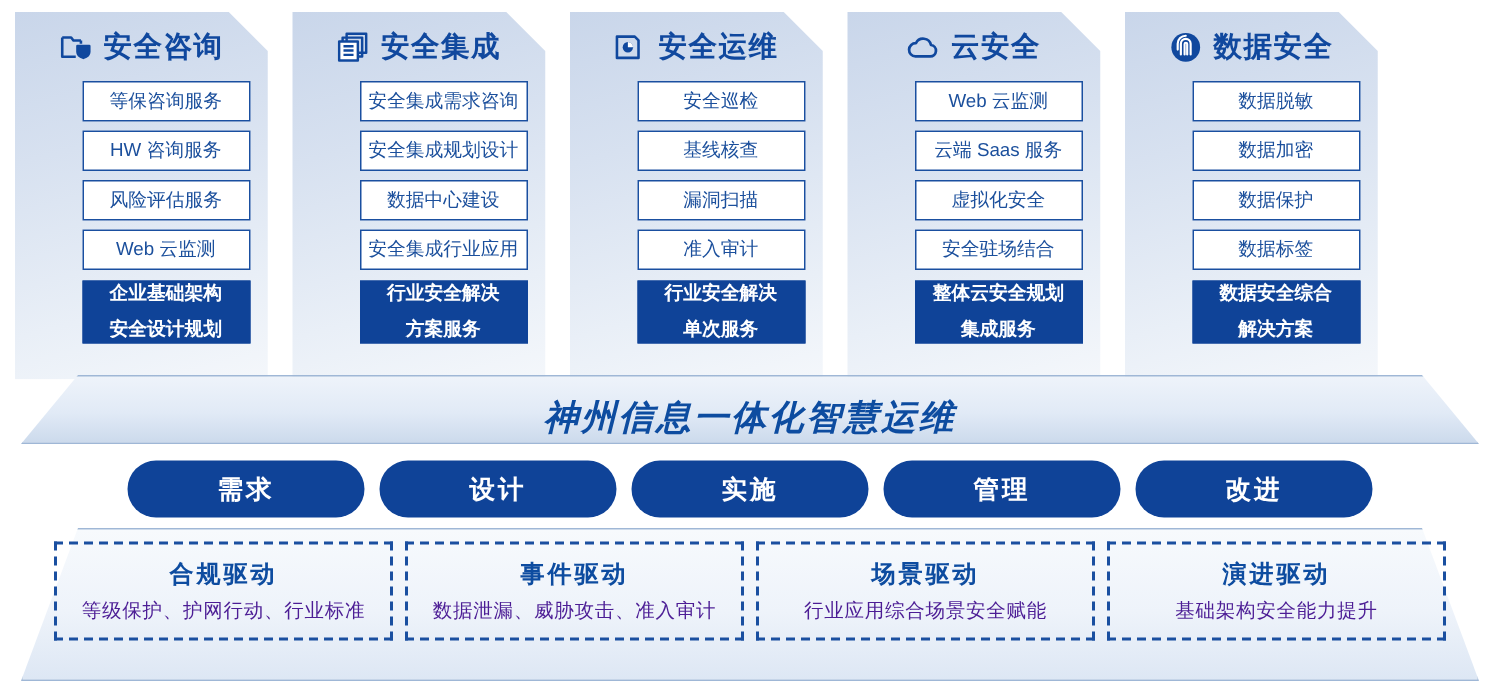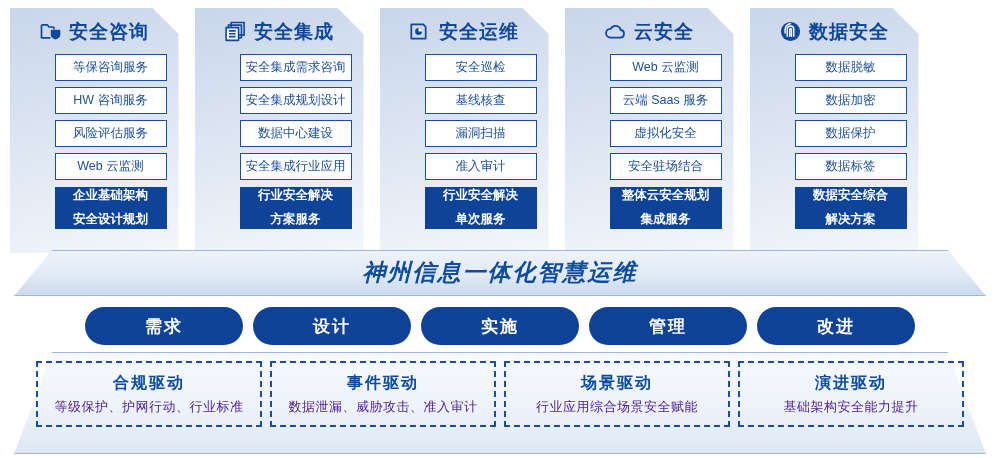--- a/index.html
+++ b/index.html
@@ -67,21 +67,21 @@
   .banner-wrap{
     position:absolute;left:0;top:250px;width:1000px;height:48px;
   }
   .banner{
     position:absolute;left:14px;top:0;width:972px;height:46px;
     background:linear-gradient(180deg,#eef3fa 0%,#e1eaf6 55%,#ccdaec 100%);
     border:1px solid #9fb7d6;
     box-sizing:border-box;
     -webkit-clip-path:polygon(38px 0, calc(100% - 38px) 0, 100% 100%, 0 100%);
     clip-path:polygon(38px 0, calc(100% - 38px) 0, 100% 100%, 0 100%);
-    display:flex;align-items:center;justify-content:center;font-family:Liberation Serif, serif;
+    display:flex;align-items:flex-end;justify-content:center;font-family:Liberation Serif, serif;
   }
   .banner-text{
     font-size:23px;font-weight:bold;color:#0d4ca0;letter-spacing:2px;
     font-style:italic;
     transform:translateY(-1px);
   }
 
   
   .pills{
     position:absolute;left:0;top:307px;width:1000px;height:38px;

